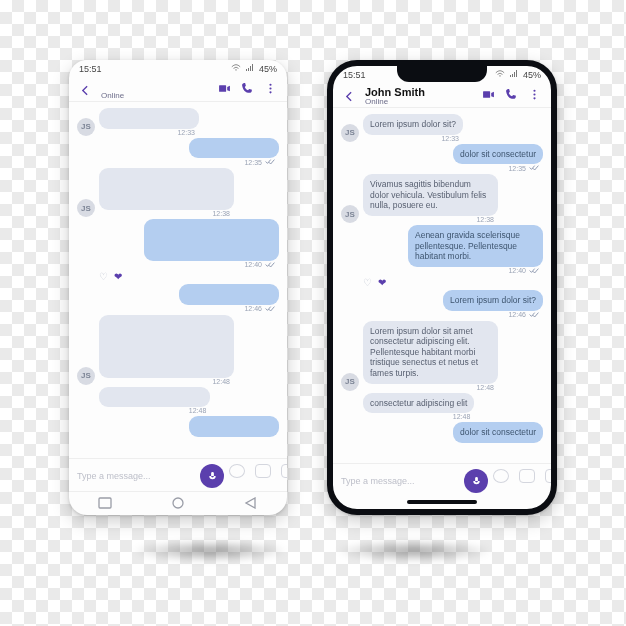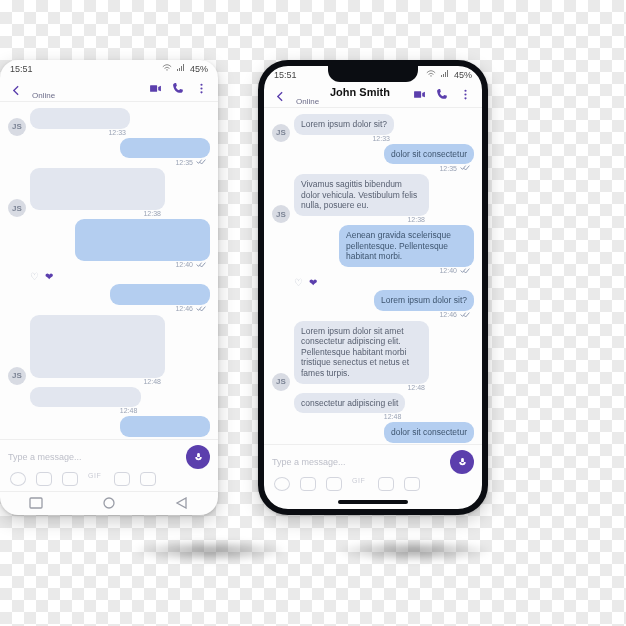--- a/index.html
+++ b/index.html
@@ -14,21 +14,21 @@
   .checker {
     position: absolute; inset: 0;
     background-image:
       linear-gradient(45deg,#eaeaea 25%,transparent 25%),
       linear-gradient(-45deg,#eaeaea 25%,transparent 25%),
       linear-gradient(45deg,transparent 75%,#eaeaea 75%),
       linear-gradient(-45deg,transparent 75%,#eaeaea 75%);
     background-size: 24px 24px;
     background-position: 0 0,0 12px,12px -12px,-12px 0;
   }
-  .stage { position: absolute; inset: 0; display: flex; align-items: flex-start; gap: 40px; padding-top: 60px; }
+  .stage { position: absolute; inset: 0; display: flex; justify-content: center; align-items: flex-start; gap: 40px; padding-top: 60px; }
   .shadow {
     position: absolute; width: 160px; height: 22px; border-radius: 50%;
     background: radial-gradient(ellipse at center, rgba(0,0,0,.35), rgba(0,0,0,0) 70%);
     filter: blur(3px);
   }
   .shadow.l { left: 130px; top: 540px; }
   .shadow.r { right: 132px; top: 540px; }
 
   
   .phone {
@@ -58,21 +58,21 @@
   }
   .statusbar .right { display: flex; align-items: center; gap: 4px; }
   .statusbar svg { width: 10px; height: 8px; }
 
   .chat-header {
     display: flex; align-items: center; gap: 8px;
     padding: 4px 10px 0;
     border-bottom: 1px solid #eee;
   }
   .chat-header .titlecol { flex: 1; line-height: 1.1; }
-  .chat-header .name { font-size: 11px; font-weight: 700; color: #111; margin-left: 34px; }
+  .chat-header .name { font-size: 11px; font-weight: 700; color: #111; }
   .chat-header .status { font-size: 8px; color: #6d6d8a; }
   .chat-header .icons { display: flex; gap: 10px; }
   .chat-header .icons svg, .back svg { width: 13px; height: 13px; fill: #5b3fad; }
   .back { width: 14px; display:flex; align-items:center; }
 
   .feed {
     flex: 1;
     background: #fdfdfd;
     padding: 6px 8px 4px;
     overflow: hidden;
@@ -108,21 +108,21 @@
   .meta svg { width: 10px; height: 7px; fill:none; stroke:#7a86a1; stroke-width:1.3; }
   .heart { font-size: 10px; color: #5b3fad; margin-left: 6px; }
   .like  { font-size: 10px; color: #c3c8d4; margin-left: 22px; }
 
   .phone.blank .bubble { color: transparent; }
   .phone.blank .chat-header .name { color: transparent; }
 
   .composer {
     border-top: 1px solid #eee;
     padding: 5px 8px 3px;
-    display: flex; flex-direction: column; gap: 3px;
+    display: flex; flex-direction: row; gap: 3px;
   }
   .composer .line1 { display: flex; align-items: center; gap: 6px; }
   .composer input {
     flex: 1; border: none; background: transparent;
     font-size: 9px; color: #666;
   }
   .composer input::placeholder { color: #bdbfc9; }
   .mic {
     width: 24px; height: 24px; border-radius: 50%;
     background: #5b3fad; display:flex; align-items:center; justify-content:center;

